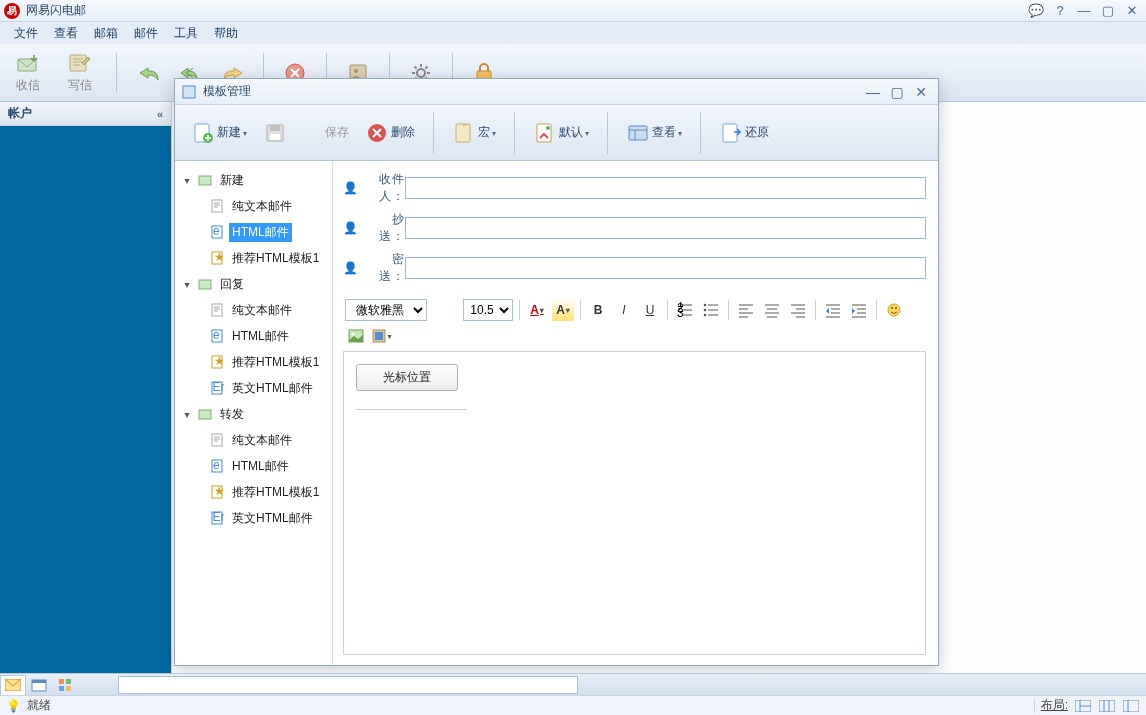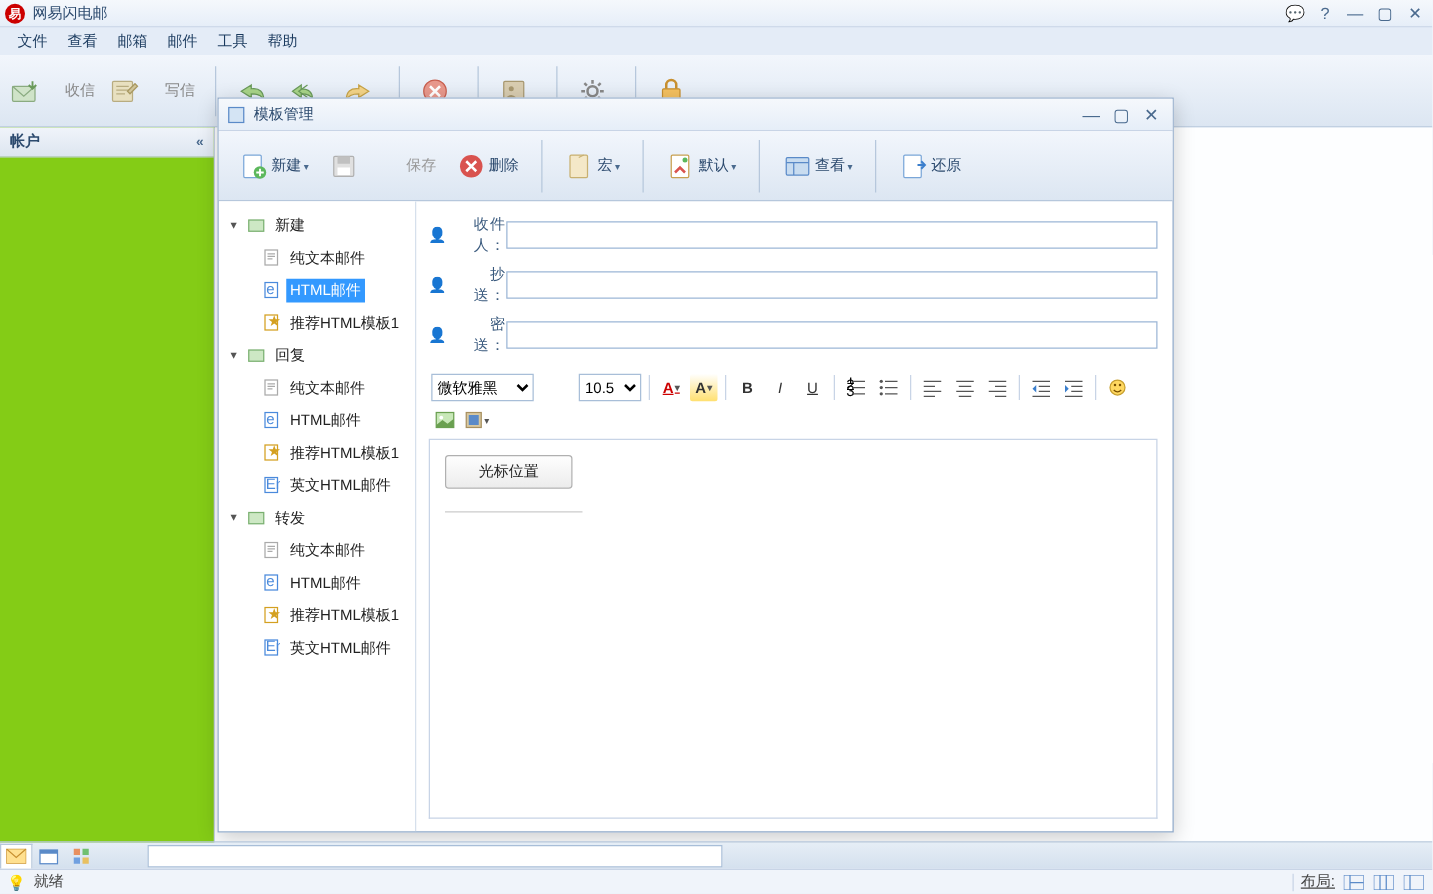--- a/index.html
+++ b/index.html
@@ -13,27 +13,27 @@
 .main-titlebar .winbtns span { width: 20px; height: 16px; display: flex; align-items: center; justify-content: center; color: #4a6a8e; cursor: pointer; font-size: 13px; }
 
 
 .menubar { height: 22px; display: flex; align-items: center; padding: 0 8px; gap: 4px; background: #e4ecf7; }
 .menubar span { padding: 2px 6px; color: #1a3a5e; cursor: pointer; }
 
 
 .main-toolbar { height: 58px; background: linear-gradient(#f2f6fc, #dce6f2); border-bottom: 1px solid #b6c7dc; display: flex; align-items: center; padding: 0 8px; gap: 16px; }
 .main-toolbar .tbgroup { display: flex; gap: 12px; align-items: center; }
 .main-toolbar .tbsep { width: 1px; height: 40px; background: #b6c7dc; }
-.main-toolbar .tbbtn { display: flex; flex-direction: row; align-items: center; gap: 20px; color: #888; cursor: pointer; min-width: 40px; }
+.main-toolbar .tbbtn { display: flex; flex-direction: column; align-items: center; gap: 2px; color: #888; cursor: pointer; min-width: 40px; }
 .main-toolbar .tbbtn .ico { width: 24px; height: 24px; display: flex; align-items: center; justify-content: center; }
 .main-toolbar .tbbtn .lbl { font-size: 12px; }
 .main-toolbar .tbbtn.iconly { min-width: 30px; }
 
 
-.left-sidebar { position: absolute; left: 0; top: 102px; width: 172px; bottom: 40px; background: #84cc16; border-right: 1px solid #c8d4e6; }
+.left-sidebar { position: absolute; left: 0; top: 102px; width: 172px; bottom: 40px; background: #0369a1; border-right: 1px solid #c8d4e6; }
 .left-sidebar .sb-header { height: 24px; background: linear-gradient(#f0f4fa,#dde6f0); border-bottom:1px solid #c8d4e6; display:flex; align-items:center; padding:0 8px; color:#2c4a6e; font-weight:bold; justify-content:space-between; }
 
 
 .main-content { position: absolute; left: 172px; right: 0; top: 102px; bottom: 40px; background: #fdfeff; }
 
 
 .dialog { position: absolute; left: 174px; top: 78px; width: 765px; height: 588px; background: #fff; border: 1px solid #8ea8c8; box-shadow: 0 4px 16px rgba(0,0,0,0.2); display: flex; flex-direction: column; }
 .dlg-titlebar { height: 26px; background: linear-gradient(#f5f8fc,#e6eef8); display:flex; align-items:center; padding:0 6px; border-bottom:1px solid #c8d4e6; }
 .dlg-titlebar .dico { width:16px; height:16px; margin-right:6px; display:flex;align-items:center;justify-content:center; }
 .dlg-titlebar .dtitle { flex:1; color:#2c4a6e; }
@@ -63,21 +63,21 @@
 
 .form-pane { flex:1; padding:10px 12px 10px 10px; display:flex; flex-direction:column; overflow:hidden; }
 .form-row { display:flex; align-items:center; margin-bottom:6px; }
 .form-row .flabel { width:62px; text-align:right; color:#3a5a7e; display:flex; align-items:center; justify-content:flex-end; gap:2px; letter-spacing: 1px; }
 .form-row .flabel .pico { color:#3a7ecc; }
 .form-row input[type=text] { flex:1; height:22px; border:1px solid #9cb6d6; padding:0 4px; background:#fff; }
 
 
 .rt-toolbar { display:flex; align-items:center; gap:4px; padding:4px 2px; flex-wrap:wrap; border-bottom:1px solid #c8d4e6; margin-top:4px; }
 .rt-toolbar .rsep { width:1px; height:20px; background:#c8d4e6; margin:0 2px; }
-.rt-toolbar select { height:22px; border:1px solid #a8bed8; background:#fff; }
+.rt-toolbar select { height:22px; border:1px solid #a8bed8; background:#fff;text-align:center; }
 .rt-toolbar .rbtn { width:22px; height:22px; display:flex;align-items:center;justify-content:center; cursor:pointer; color:#333; border-radius:2px; }
 .rt-toolbar .rbtn.caret-after::after { content:"▾"; font-size:8px; margin-left:1px; color:#555; }
 
 
 .editor-wrap { flex:1; border:1px solid #c8d4e6; border-top:none; position:relative; display:flex; }
 .editor { flex:1; padding:12px; overflow-y:scroll; }
 .editor .chip { display:inline-block; border:1px solid #b0b0b0; background:linear-gradient(#fefefe,#ececec); border-radius:3px; padding:4px 26px; margin:0 0; cursor:pointer; color:#222; }
 .editor hr { border:none; border-top:1px solid #ccc; margin:4px 0; width:110px; }
 
 

